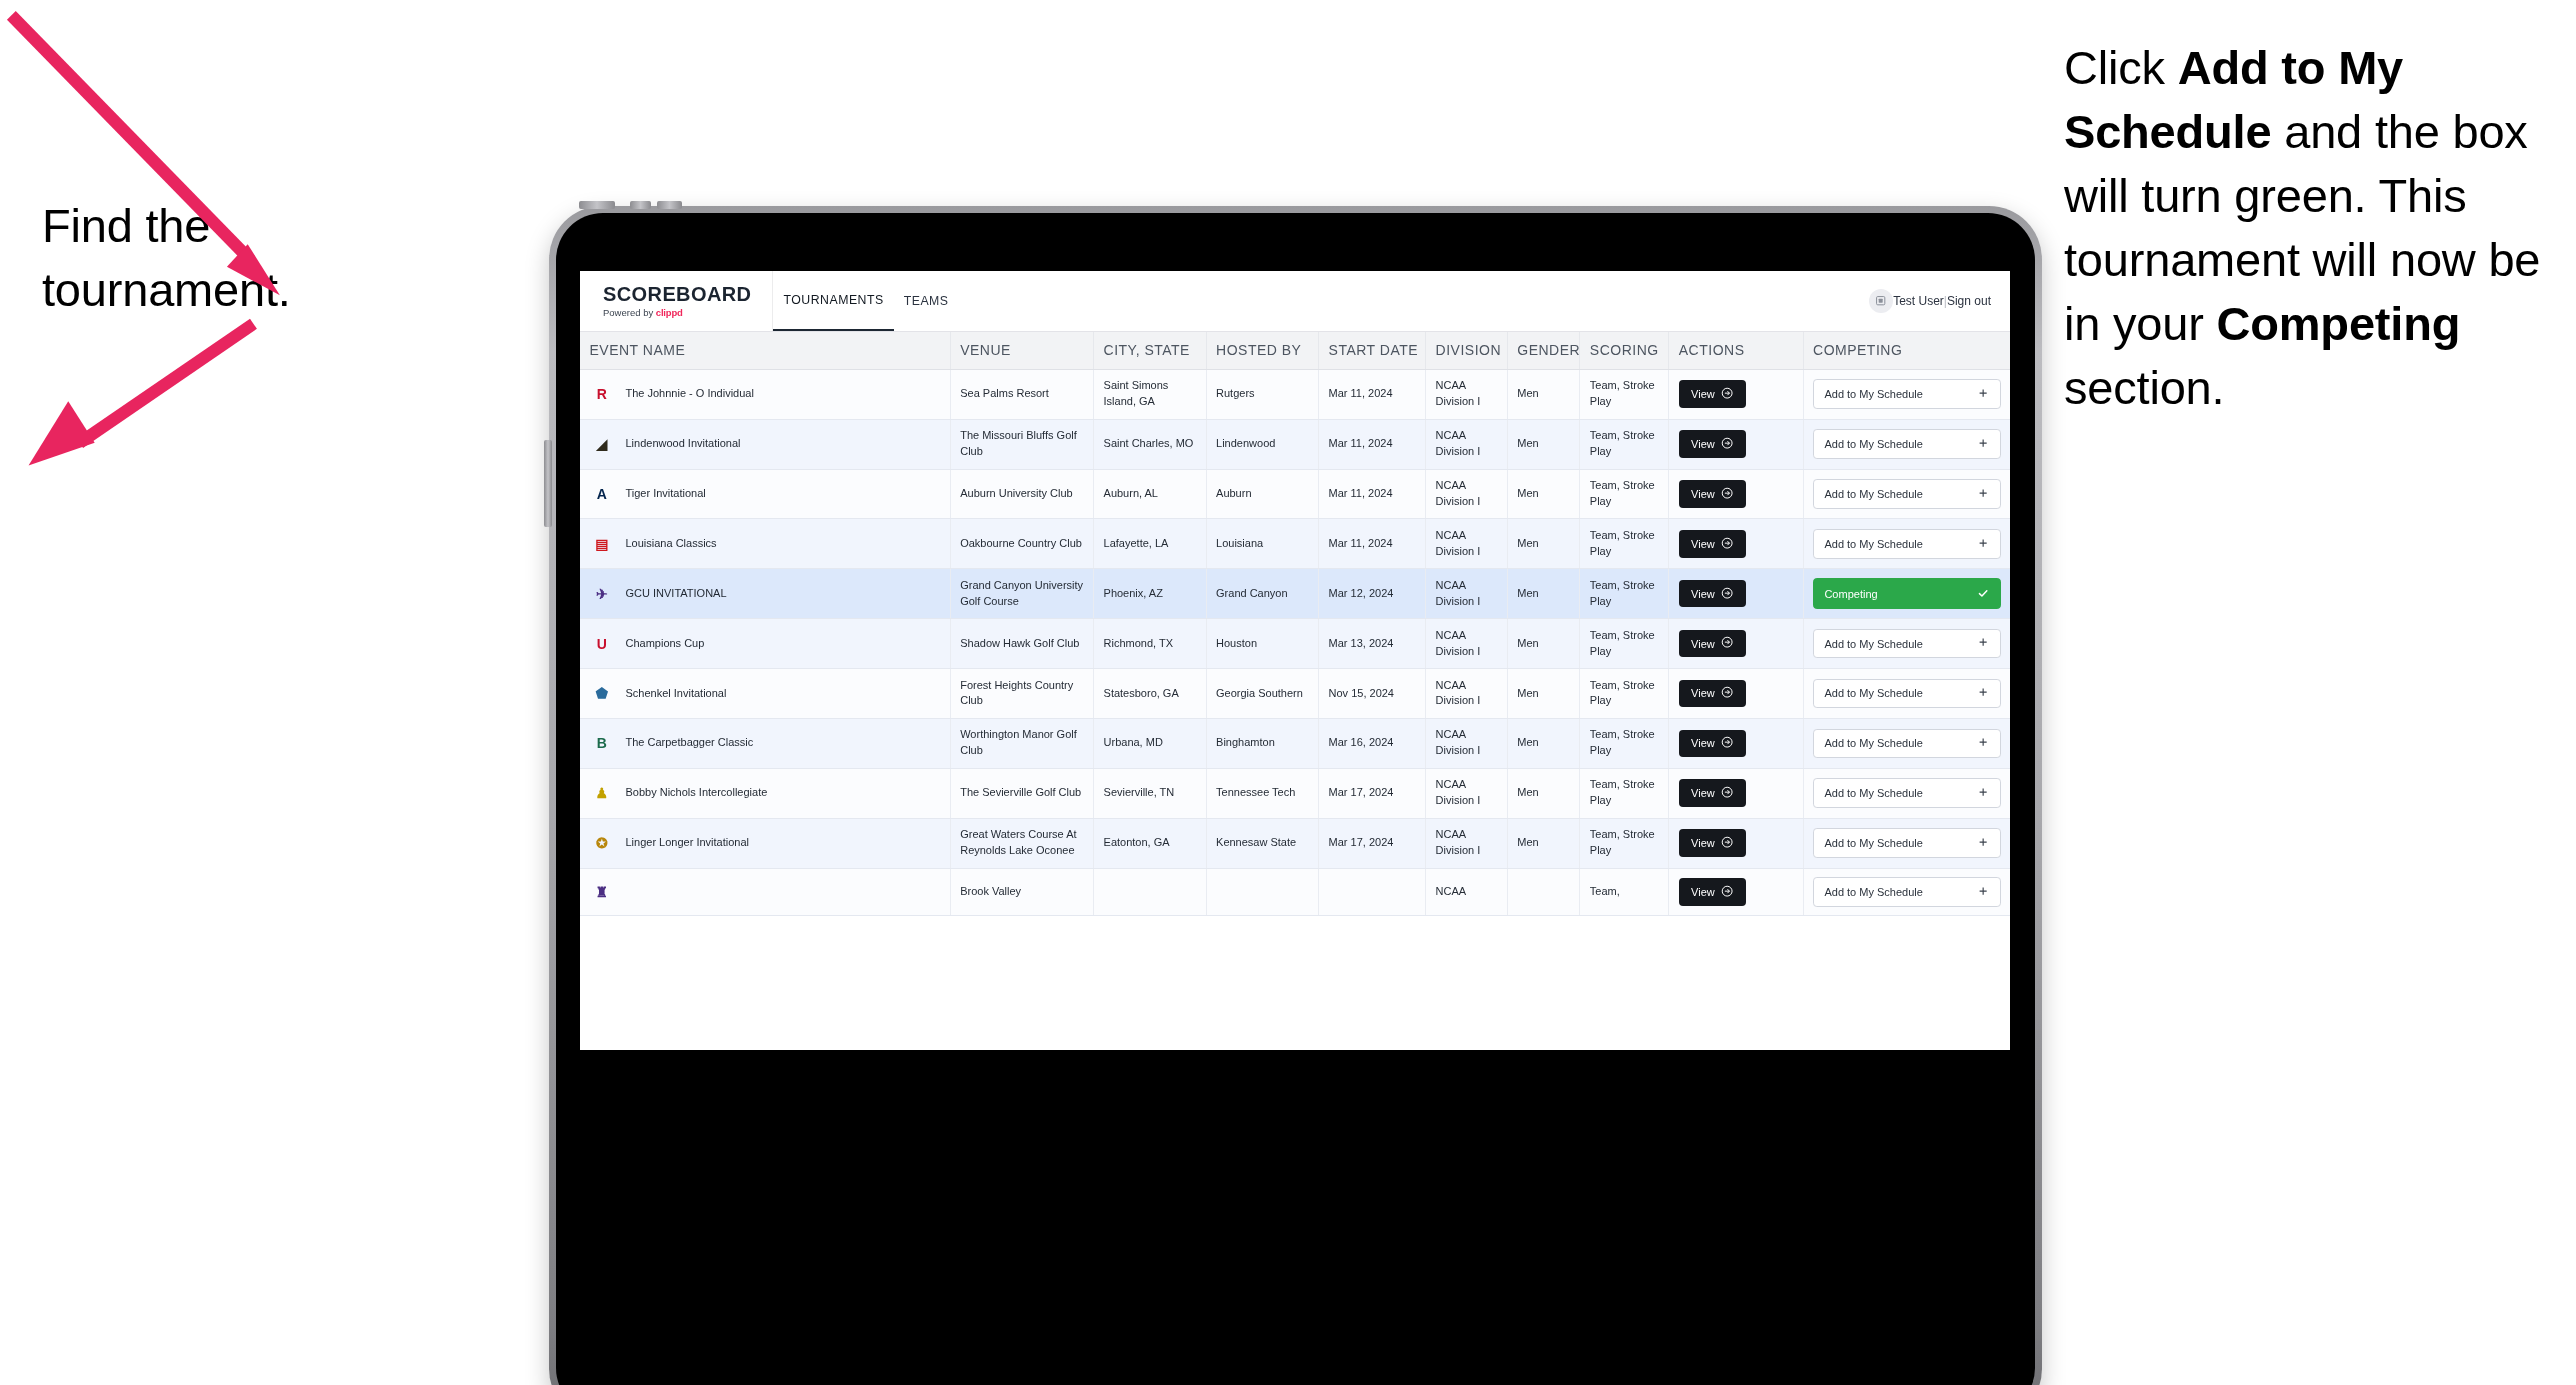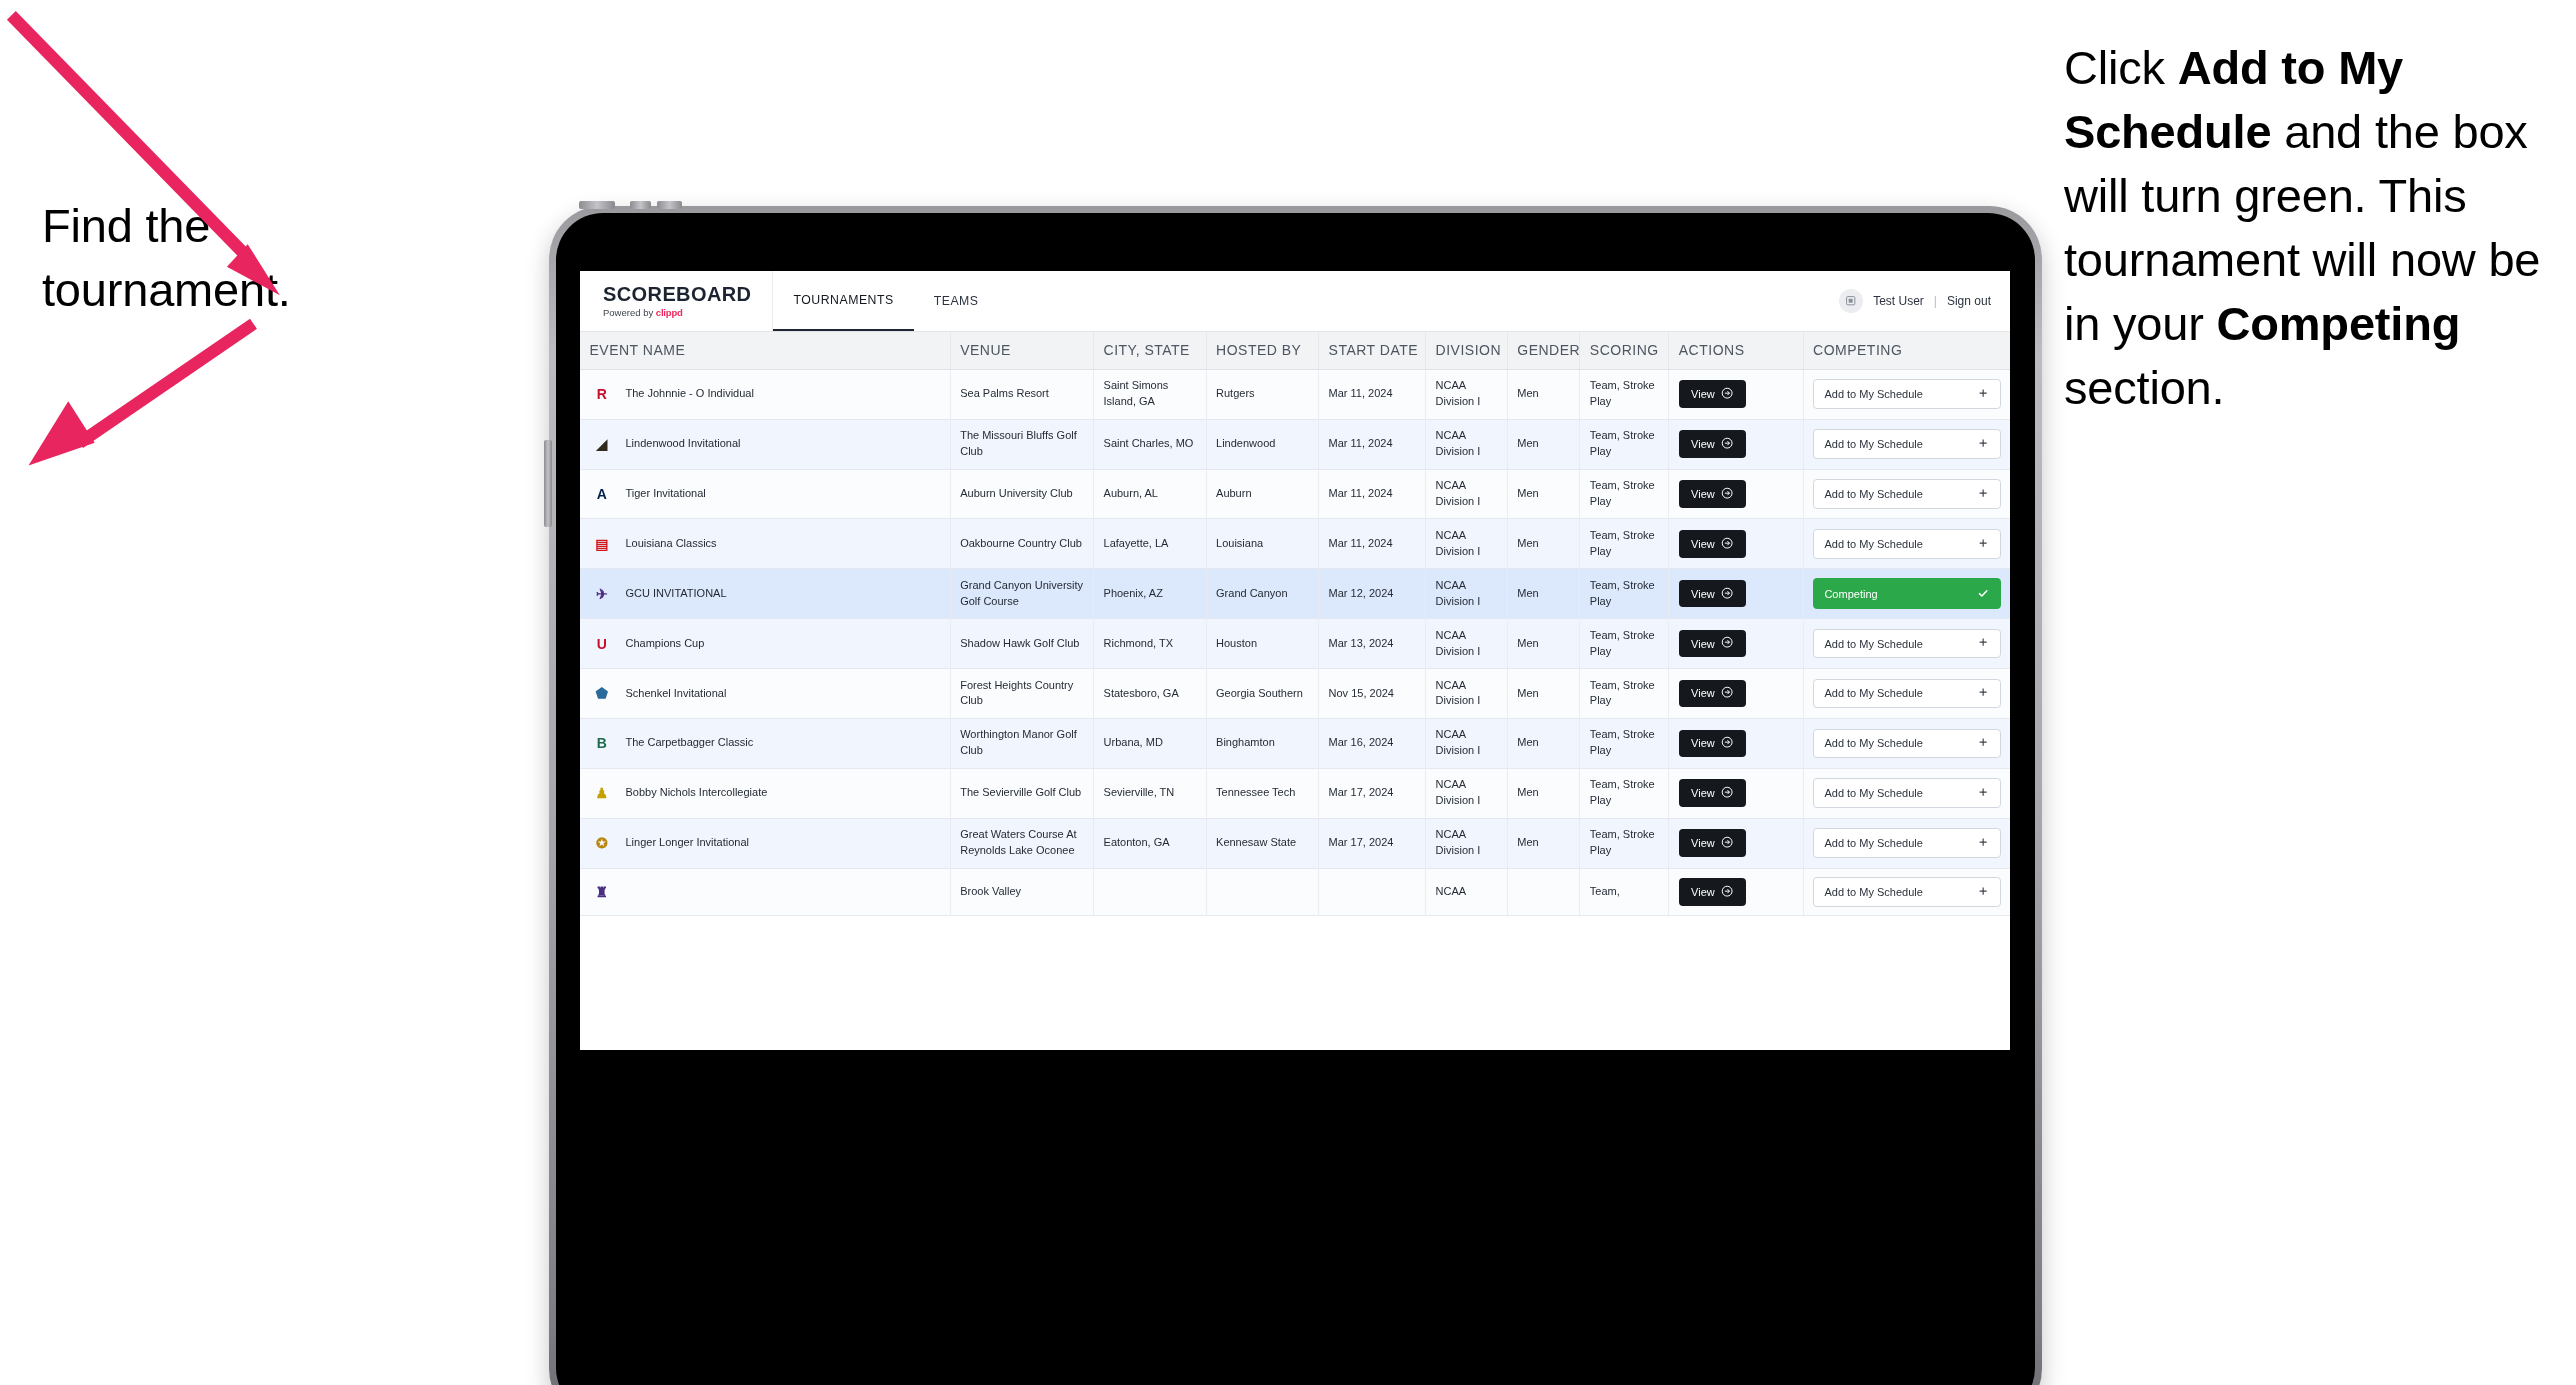--- a/index.html
+++ b/index.html
@@ -129,40 +129,40 @@
     white-space: nowrap;
   }
   #brand-sub .clippd {
     color: #f0285c;
     font-weight: 700;
     letter-spacing: -0.2px;
   }
   .nav-tab {
     display: flex;
     align-items: center;
-    padding: 0 20px;
+    padding: 0 10px;
     font-size: 12.3px;
     letter-spacing: 0.5px;
     color: #2b3340;
     cursor: pointer;
     position: relative;
     background: transparent;
     border: none;
     font-family: "Liberation Sans", sans-serif;
   }
   .nav-tab.active {
     border-bottom: 2.8px solid #1d2733;
     color: #111820;
   }
   #header-right {
     margin-left: auto;
     display: flex;
     align-items: center;
     padding-right: 19px;
-    gap: 10px;
+    gap: 0;
   }
   #user-avatar {
     width: 24.6px; height: 24.6px;
     border-radius: 50%;
     background: #ecedf1;
     display: flex; align-items: center; justify-content: center;
     color: #8b909a;
   }
   #user-name, #signout-link {
     font-size: 12px;

